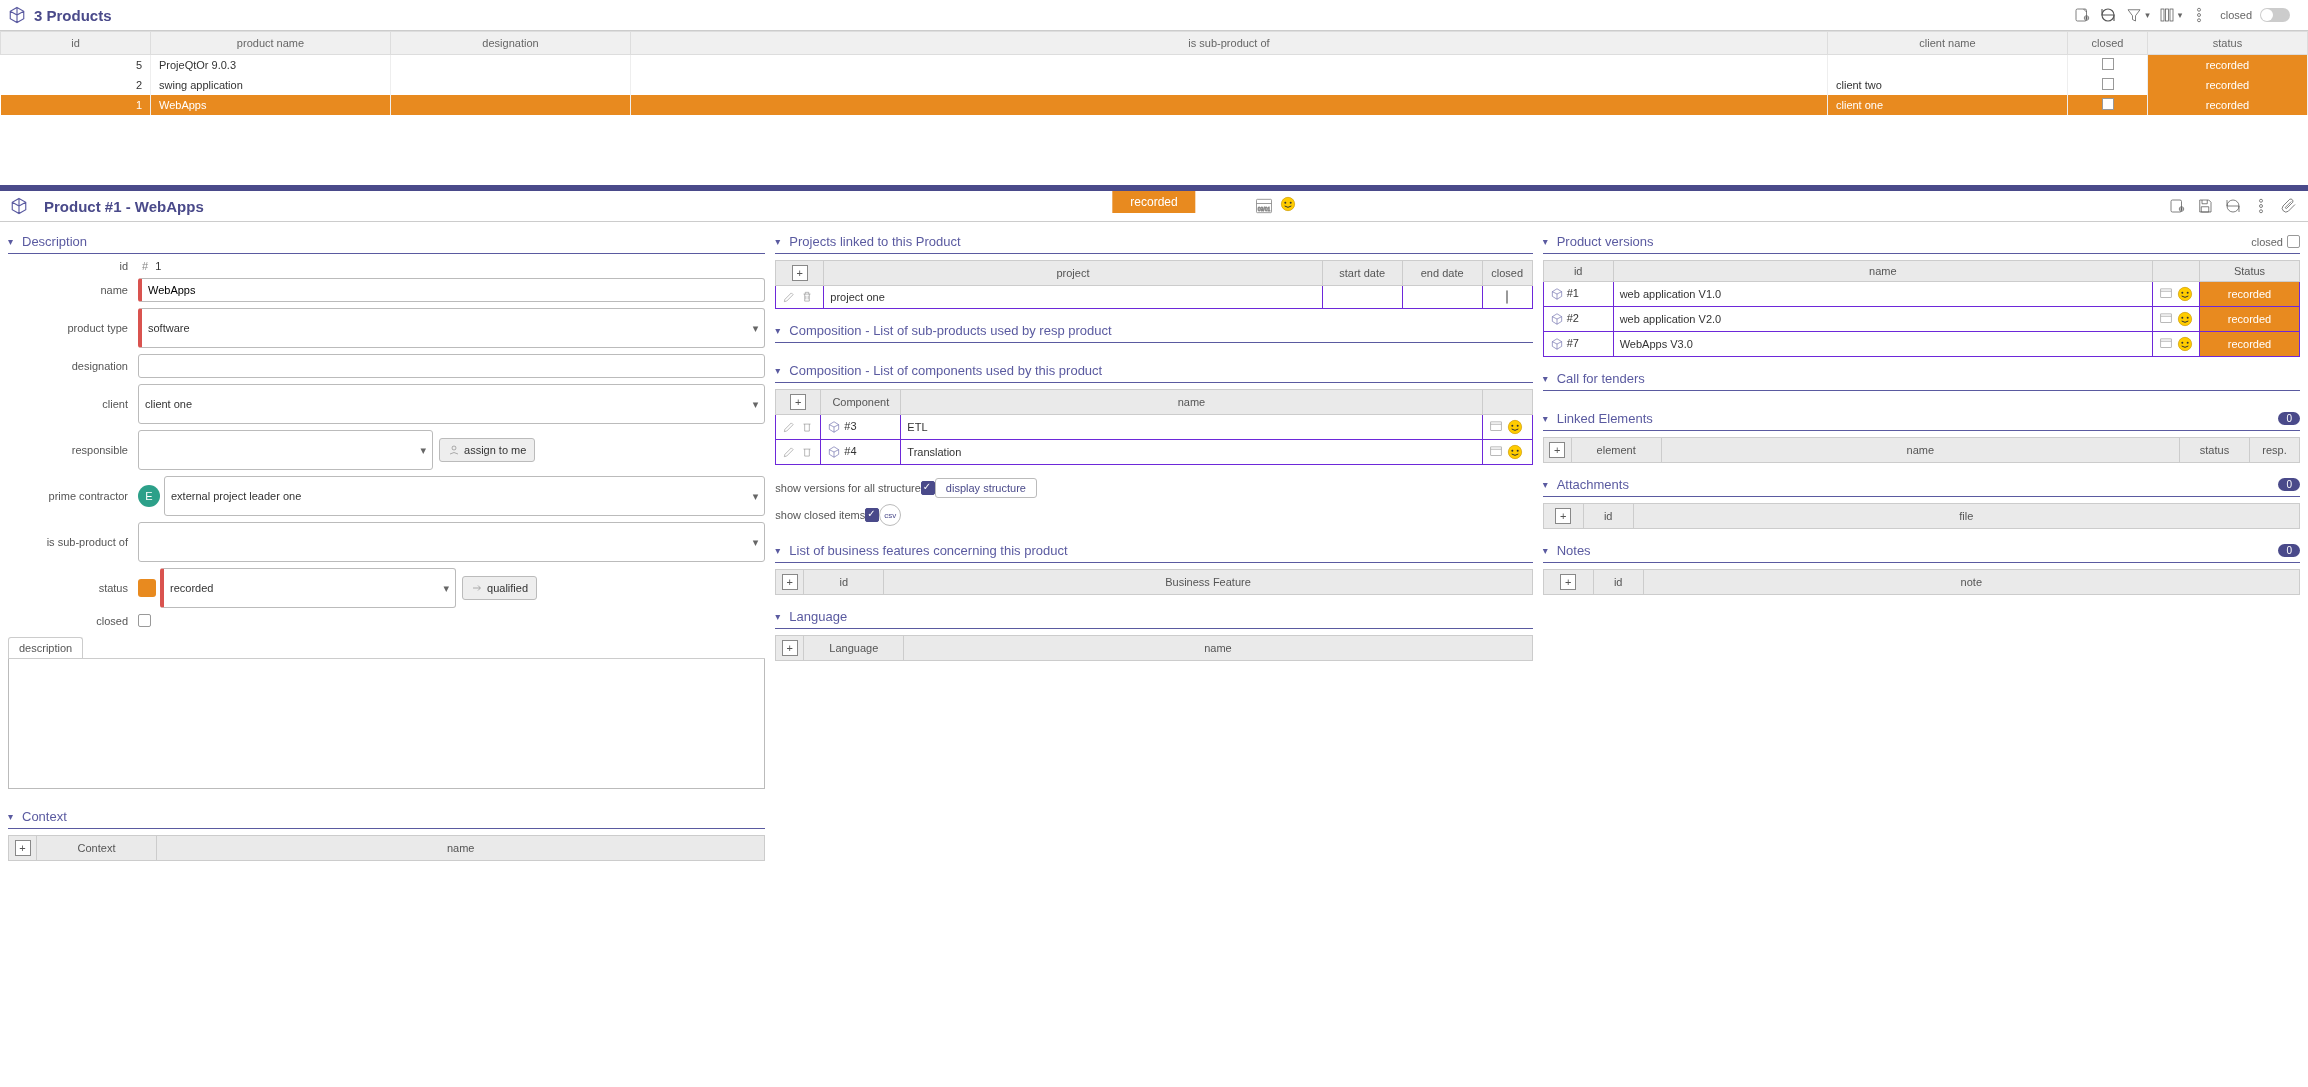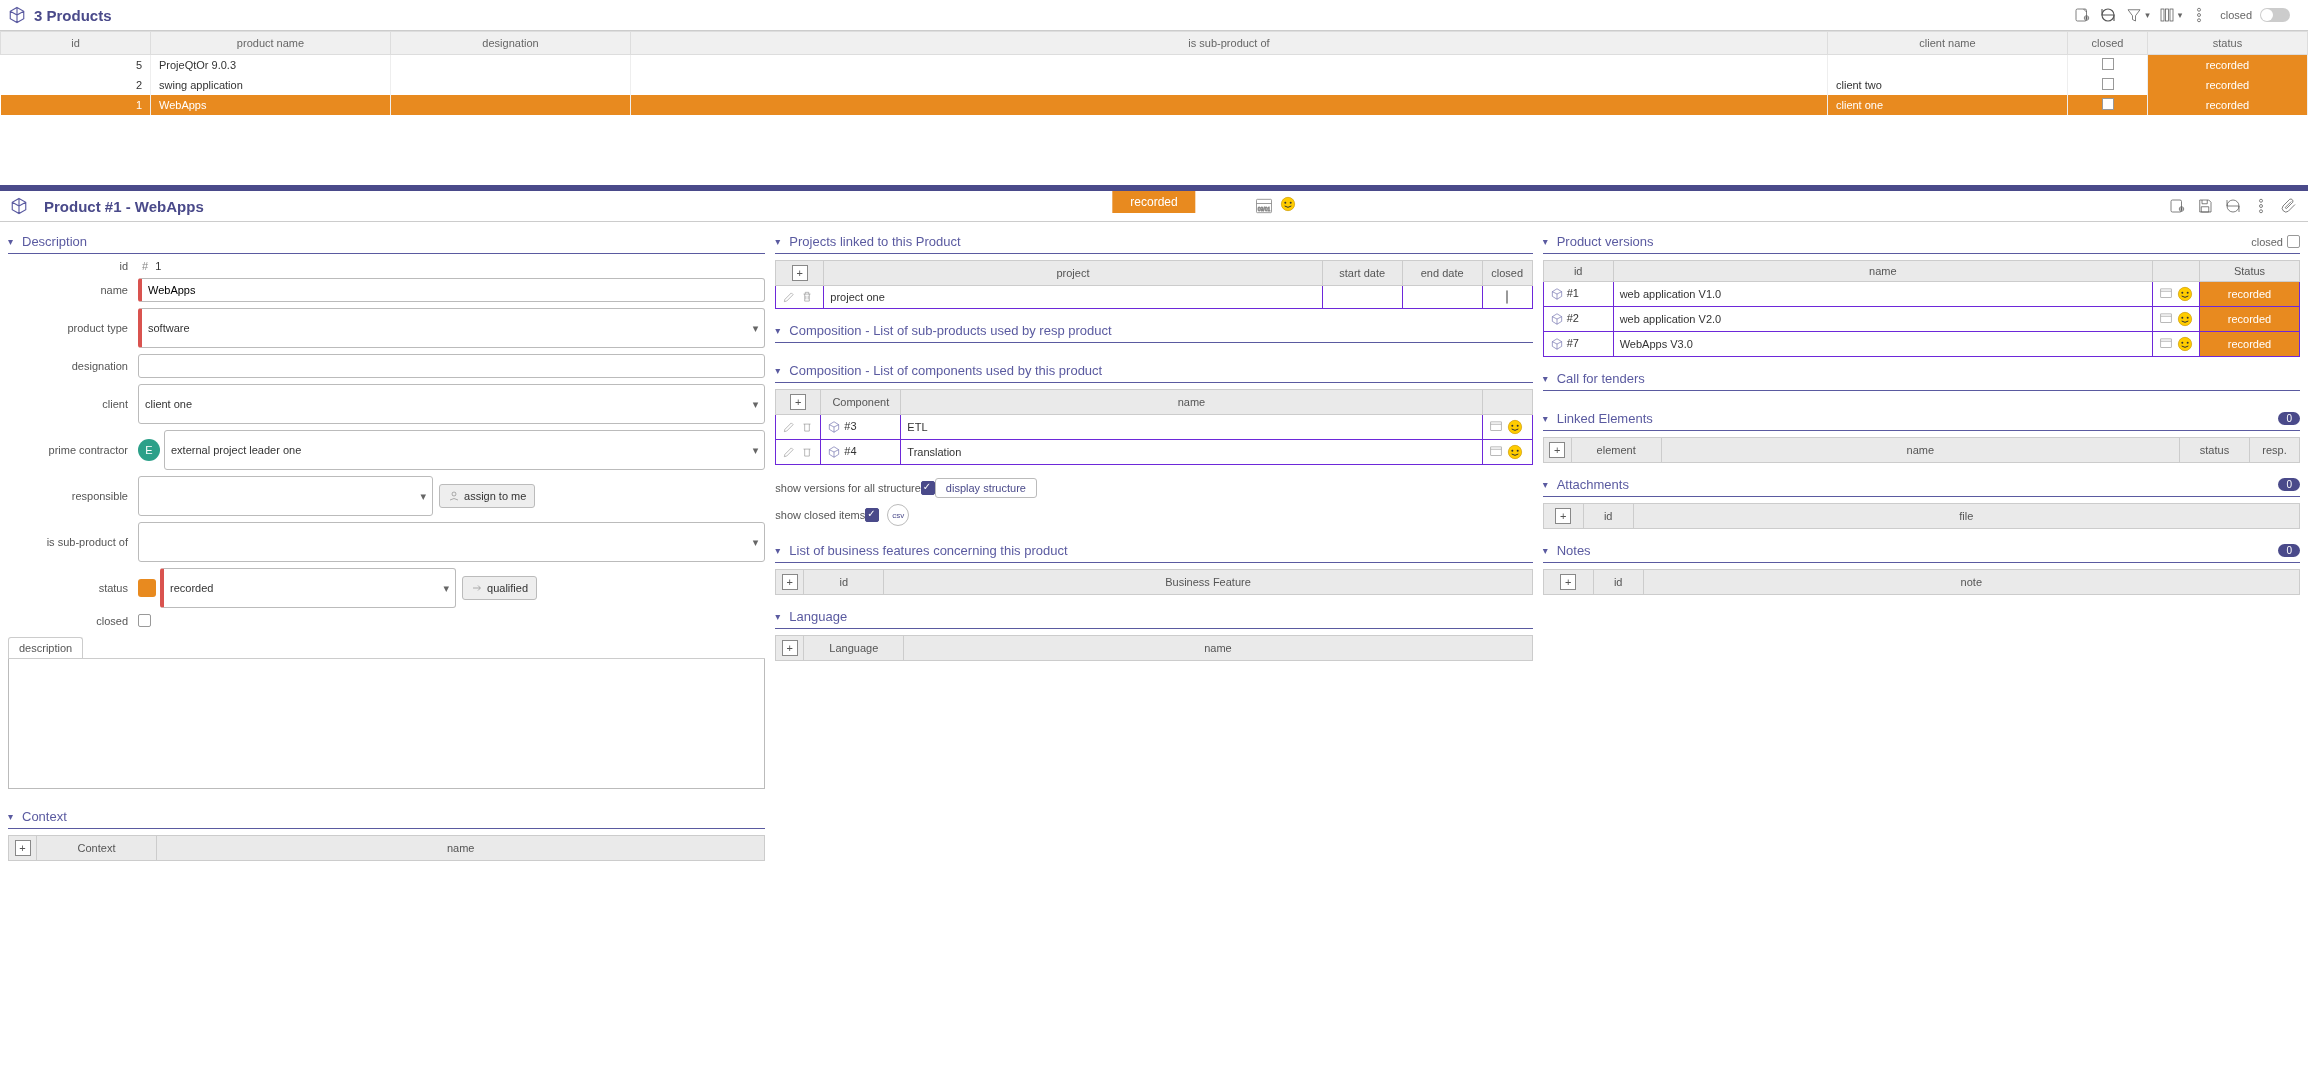--- a/index.html
+++ b/index.html
@@ -237,40 +237,40 @@
       <div class="form-label">designation</div>
       <input class="form-input" value="" style="">
     </div>
     <div class="form-row">
       <div class="form-label">client</div>
       <div class="form-select">
           <span>client one</span>
         </div>
     </div>
     <div class="form-row">
-      <div class="form-label">prime contractor</div>
-      <div class="avatar-circle">E</div>
-      <div class="form-select">
-          <span>external project leader one</span>
-        </div>
-    </div>
-    <div class="form-row">
       <div class="form-label">responsible</div>
       <div class="form-select" style="flex:0.55;">
           <span></span>
         </div>
       <div class="assign-btn">
         <svg width="12" height="12" viewBox="0 0 24 24" stroke="#666" fill="none">
             <circle cx="12" cy="8" r="4"></circle>
             <path d="M4 20 Q12 14 20 20"></path>
           </svg>
         <span>assign to me</span>
       </div>
     </div>
     <div class="form-row">
+      <div class="form-label">prime contractor</div>
+      <div class="avatar-circle">E</div>
+      <div class="form-select">
+          <span>external project leader one</span>
+        </div>
+    </div>
+    <div class="form-row">
       <div class="form-label">is sub-product of</div>
       <div class="form-select">
           <span></span>
         </div>
     </div>
     <div class="form-row">
       <div class="form-label">status</div>
       <div class="status-box"></div>
       <div class="form-select req" style="flex:0.55;">
           <span>recorded</span>
@@ -425,21 +425,21 @@
     </table>
 
     <div class="check-row">
       <label>show versions for all structure</label>
       <div class="check-on"></div>
       <div class="link-btn">display structure</div>
     </div>
     <div class="check-row">
       <label>show closed items</label>
       <div class="check-on"></div>
-      <div style="width:22px;height:22px;border:1px solid #bbb;border-radius:11px;margin-left:8px;display:flex;align-items:center;justify-content:center;font-size:8px;color:#4a4a8a;cursor:pointer;">csv</div>
+      <div style="width:22px;height:22px;border:1px solid #bbb;border-radius:11px;margin-left:0;display:flex;align-items:center;justify-content:center;font-size:8px;color:#4a4a8a;cursor:pointer;">csv</div>
     </div>
 
     <div class="section-header" style="margin-top:10px;">
       <span class="toggle">▾</span>
       <span>List of business features concerning this product</span>
     </div>
     <table class="sub-table">
       <tbody>
           <tr>
         <th class="add-cell"><div class="add-btn">+</div></th>

